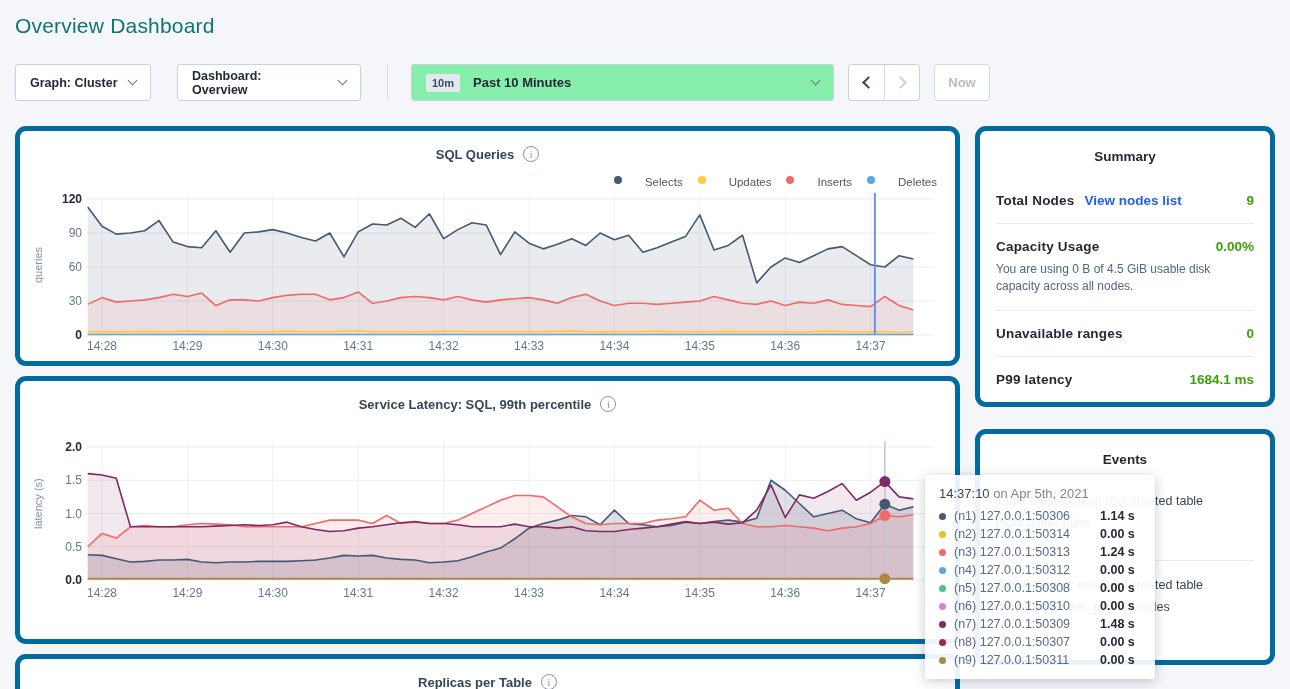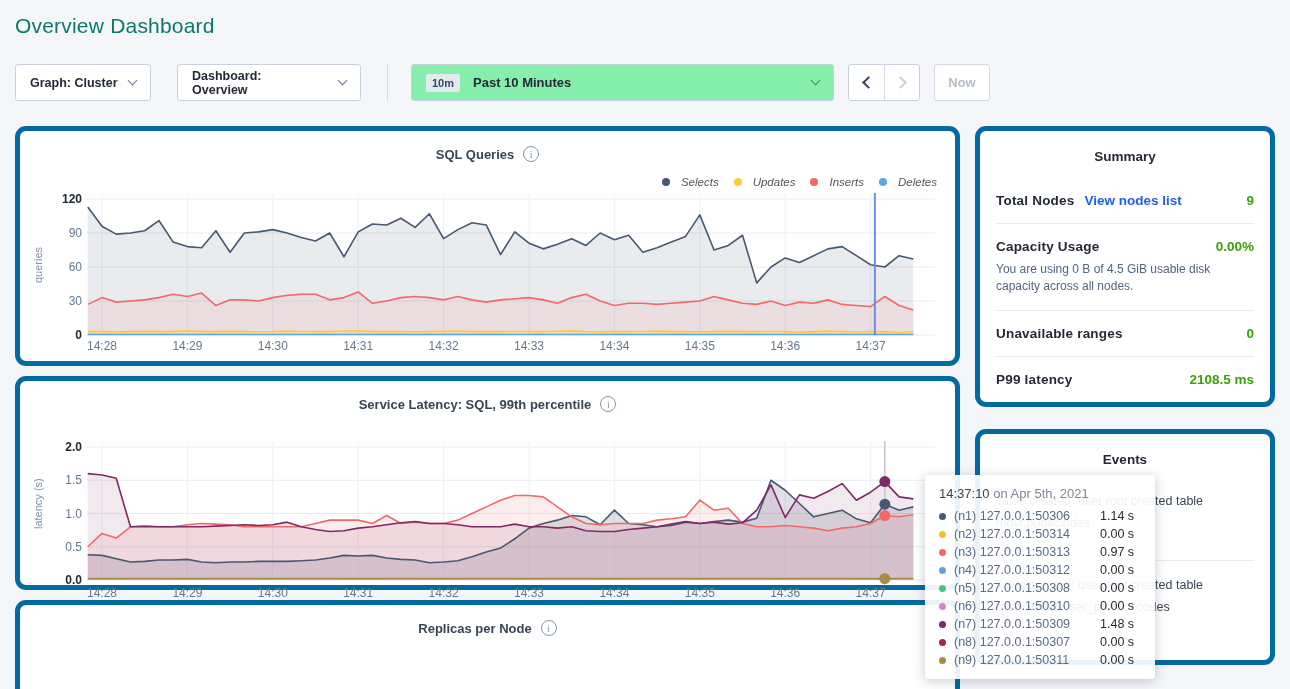--- a/index.html
+++ b/index.html
@@ -34,30 +34,30 @@
   .now-btn { margin-left:14px; height:37px; width:56px; background:#fff; border:1px solid #d4d9e0; border-radius:3px;
              font-size:13px; font-weight:bold; color:#b6bdc7; display:flex; align-items:center; justify-content:center; }
 
   
   .main { display:flex; margin-top:25px; gap:15px; align-items:flex-start; }
   .charts-col { width:945px; display:flex; flex-direction:column; gap:10px; }
   .side-col { width:300px; display:flex; flex-direction:column; gap:22px; }
   .panel { background:#fff; border:5px solid #0369a1; border-radius:11px; position:relative; }
 
   .chart-panel-1 { height:240px; }
-  .chart-panel-2 { height:214px; }
+  .chart-panel-2 { height:268px; }
   .chart-panel-3 { height:120px; }
   .chart-title-row { display:flex; align-items:center; justify-content:center; padding-top:15px; }
   .chart-title { font-size:13px; font-weight:bold; color:#394455; }
   .info-icon { width:16px; height:16px; border:1px solid #8195ad; border-radius:50%; color:#8195ad;
                font-size:10px; display:inline-flex; align-items:center; justify-content:center;
                margin-left:9px; cursor:pointer; }
   .info-icon::after { content:"i"; font-family:"Liberation Serif", serif; }
   .legend { position:absolute; right:18px; top:45px; display:flex; gap:15px; }
-  .legend-item { display:flex; align-items:center; gap:11px; cursor:pointer;font-style:italic; }
+  .legend-item { display:flex; gap:23px; cursor:pointer; }
   .legend-dot { width:8px; height:8px; border-radius:50%; }
   .legend-label { font-size:11.5px; color:#53565a; }
   .chart-svg { position:absolute; left:0; }
   .svg1 { top:55px; } .svg2 { top:53px; }
   .y-axis-label { position:absolute; left:8px; width:20px; font-size:11px; color:#8092a7;
                   transform:rotate(-90deg); white-space:nowrap; }
   .ylab1 { top:136px; } .ylab2 { top:132px; }
 
   
   .summary-panel { padding:0 16px; }
@@ -75,21 +75,21 @@
   .event-item + .event-item { border-top:1px solid #e8ecf1; padding-top:13px; }
 
   
   .tooltip { position:absolute; left:925px; top:475px; width:230px; background:rgba(255,255,255,0.92);
              border-radius:4px; box-shadow:0 2px 12px rgba(50,60,80,.28); padding:11px 14px 10px; z-index:20; }
   .tt-header { font-size:13px; color:#7b8799; margin-bottom:6px; }
   .tt-time { color:#394455; }
   .tt-row { display:flex; align-items:center; height:18px; }
   .tt-dot { width:7px; height:7px; border-radius:50%; flex:0 0 7px; }
   .tt-label { font-size:12.5px; color:#5a6b85; margin-left:8px; width:146px; }
-  .tt-value { font-size:12.5px; font-weight:normal; color:#242a35; }
+  .tt-value { font-size:12.5px; font-weight:bold; color:#242a35; }
 </style>
 </head>
 <body>
 
 <div class="page">
 
   <h1 class="page-title">Overview Dashboard</h1>
 
   <div class="toolbar">
     <div class="dropdown dd-graph">
@@ -234,21 +234,21 @@
             <circle cx="864.8361800000001" cy="70.19000000000001" r="5.5" fill="#475872"></circle>
             <circle cx="864.8361800000001" cy="81.495" r="5.5" fill="#f16969"></circle>
             <circle cx="864.8361800000001" cy="47.58" r="5.5" fill="#7f2966"></circle>
             <circle cx="864.8361800000001" cy="144.67" r="5.5" fill="#aa8b45"></circle>
           </svg>
         <div class="y-axis-label ylab2">latency (s)</div>
       </div>
 
       <div class="panel chart-panel-3">
         <div class="chart-title-row">
-          <span class="chart-title">Replicas per Node</span>
+          <span class="chart-title">Replicas per Table</span>
           <span class="info-icon"></span>
         </div>
       </div>
 
     </div>
 
     <div class="side-col">
 
       <div class="panel summary-panel">
         <div class="panel-header">Summary</div>
@@ -273,21 +273,21 @@
           <div class="sum-line">
             <span class="sum-label">Unavailable ranges</span>
             <span class="sum-value">0</span>
           </div>
         </div>
 
 
         <div class="sum-row">
           <div class="sum-line">
             <span class="sum-label">P99 latency</span>
-            <span class="sum-value">2108.5 ms</span>
+            <span class="sum-value">1684.1 ms</span>
           </div>
         </div>
       </div>
 
       <div class="panel events-panel">
         <div class="panel-header">Events</div>
         <div id="events-list">
             <div class="event-item">Table created: user root created table movr.public.rides</div>
             <div class="event-item">Table created: user root created table movr.public.user_promo_codes</div>
           </div>
@@ -306,21 +306,21 @@
         <span class="tt-value">1.14 s</span>
       </div>
       <div class="tt-row">
         <span class="tt-dot" style="background:#f2be2c"></span>
         <span class="tt-label">(n2) 127.0.0.1:50314</span>
         <span class="tt-value">0.00 s</span>
       </div>
       <div class="tt-row">
         <span class="tt-dot" style="background:#f16969"></span>
         <span class="tt-label">(n3) 127.0.0.1:50313</span>
-        <span class="tt-value">0.97 s</span>
+        <span class="tt-value">1.24 s</span>
       </div>
       <div class="tt-row">
         <span class="tt-dot" style="background:#61a5e0"></span>
         <span class="tt-label">(n4) 127.0.0.1:50312</span>
         <span class="tt-value">0.00 s</span>
       </div>
       <div class="tt-row">
         <span class="tt-dot" style="background:#45c987"></span>
         <span class="tt-label">(n5) 127.0.0.1:50308</span>
         <span class="tt-value">0.00 s</span>

